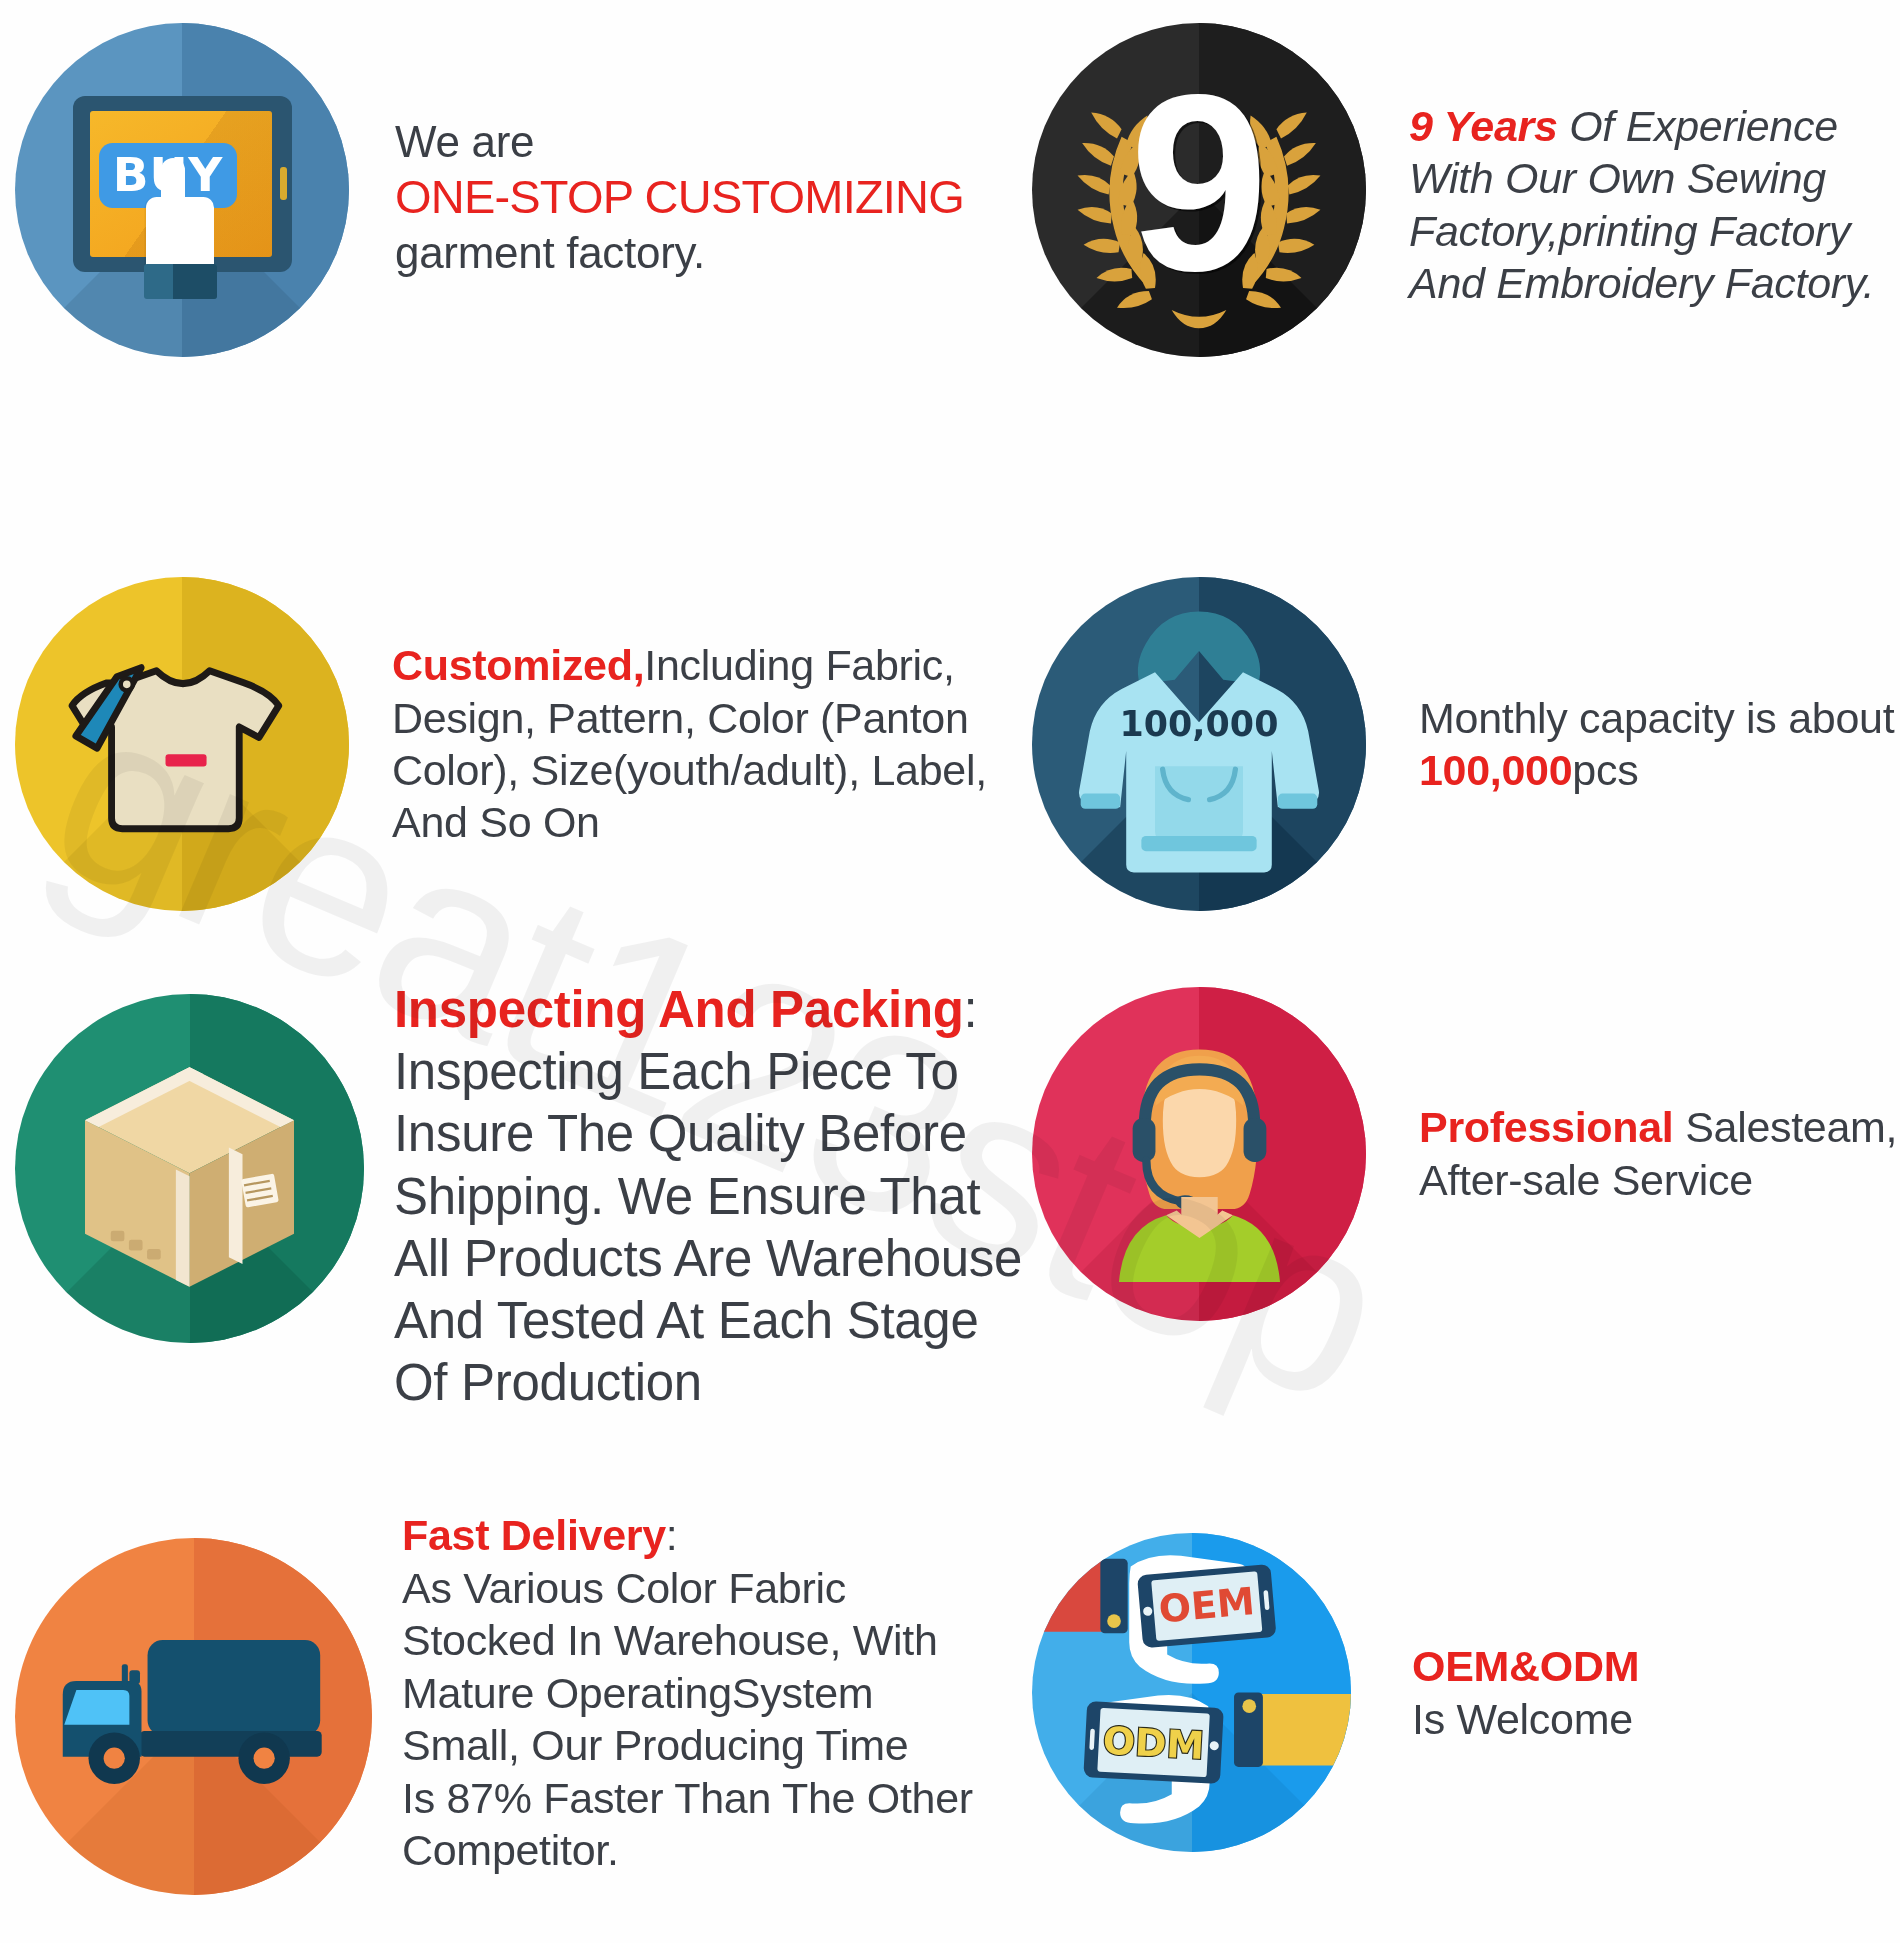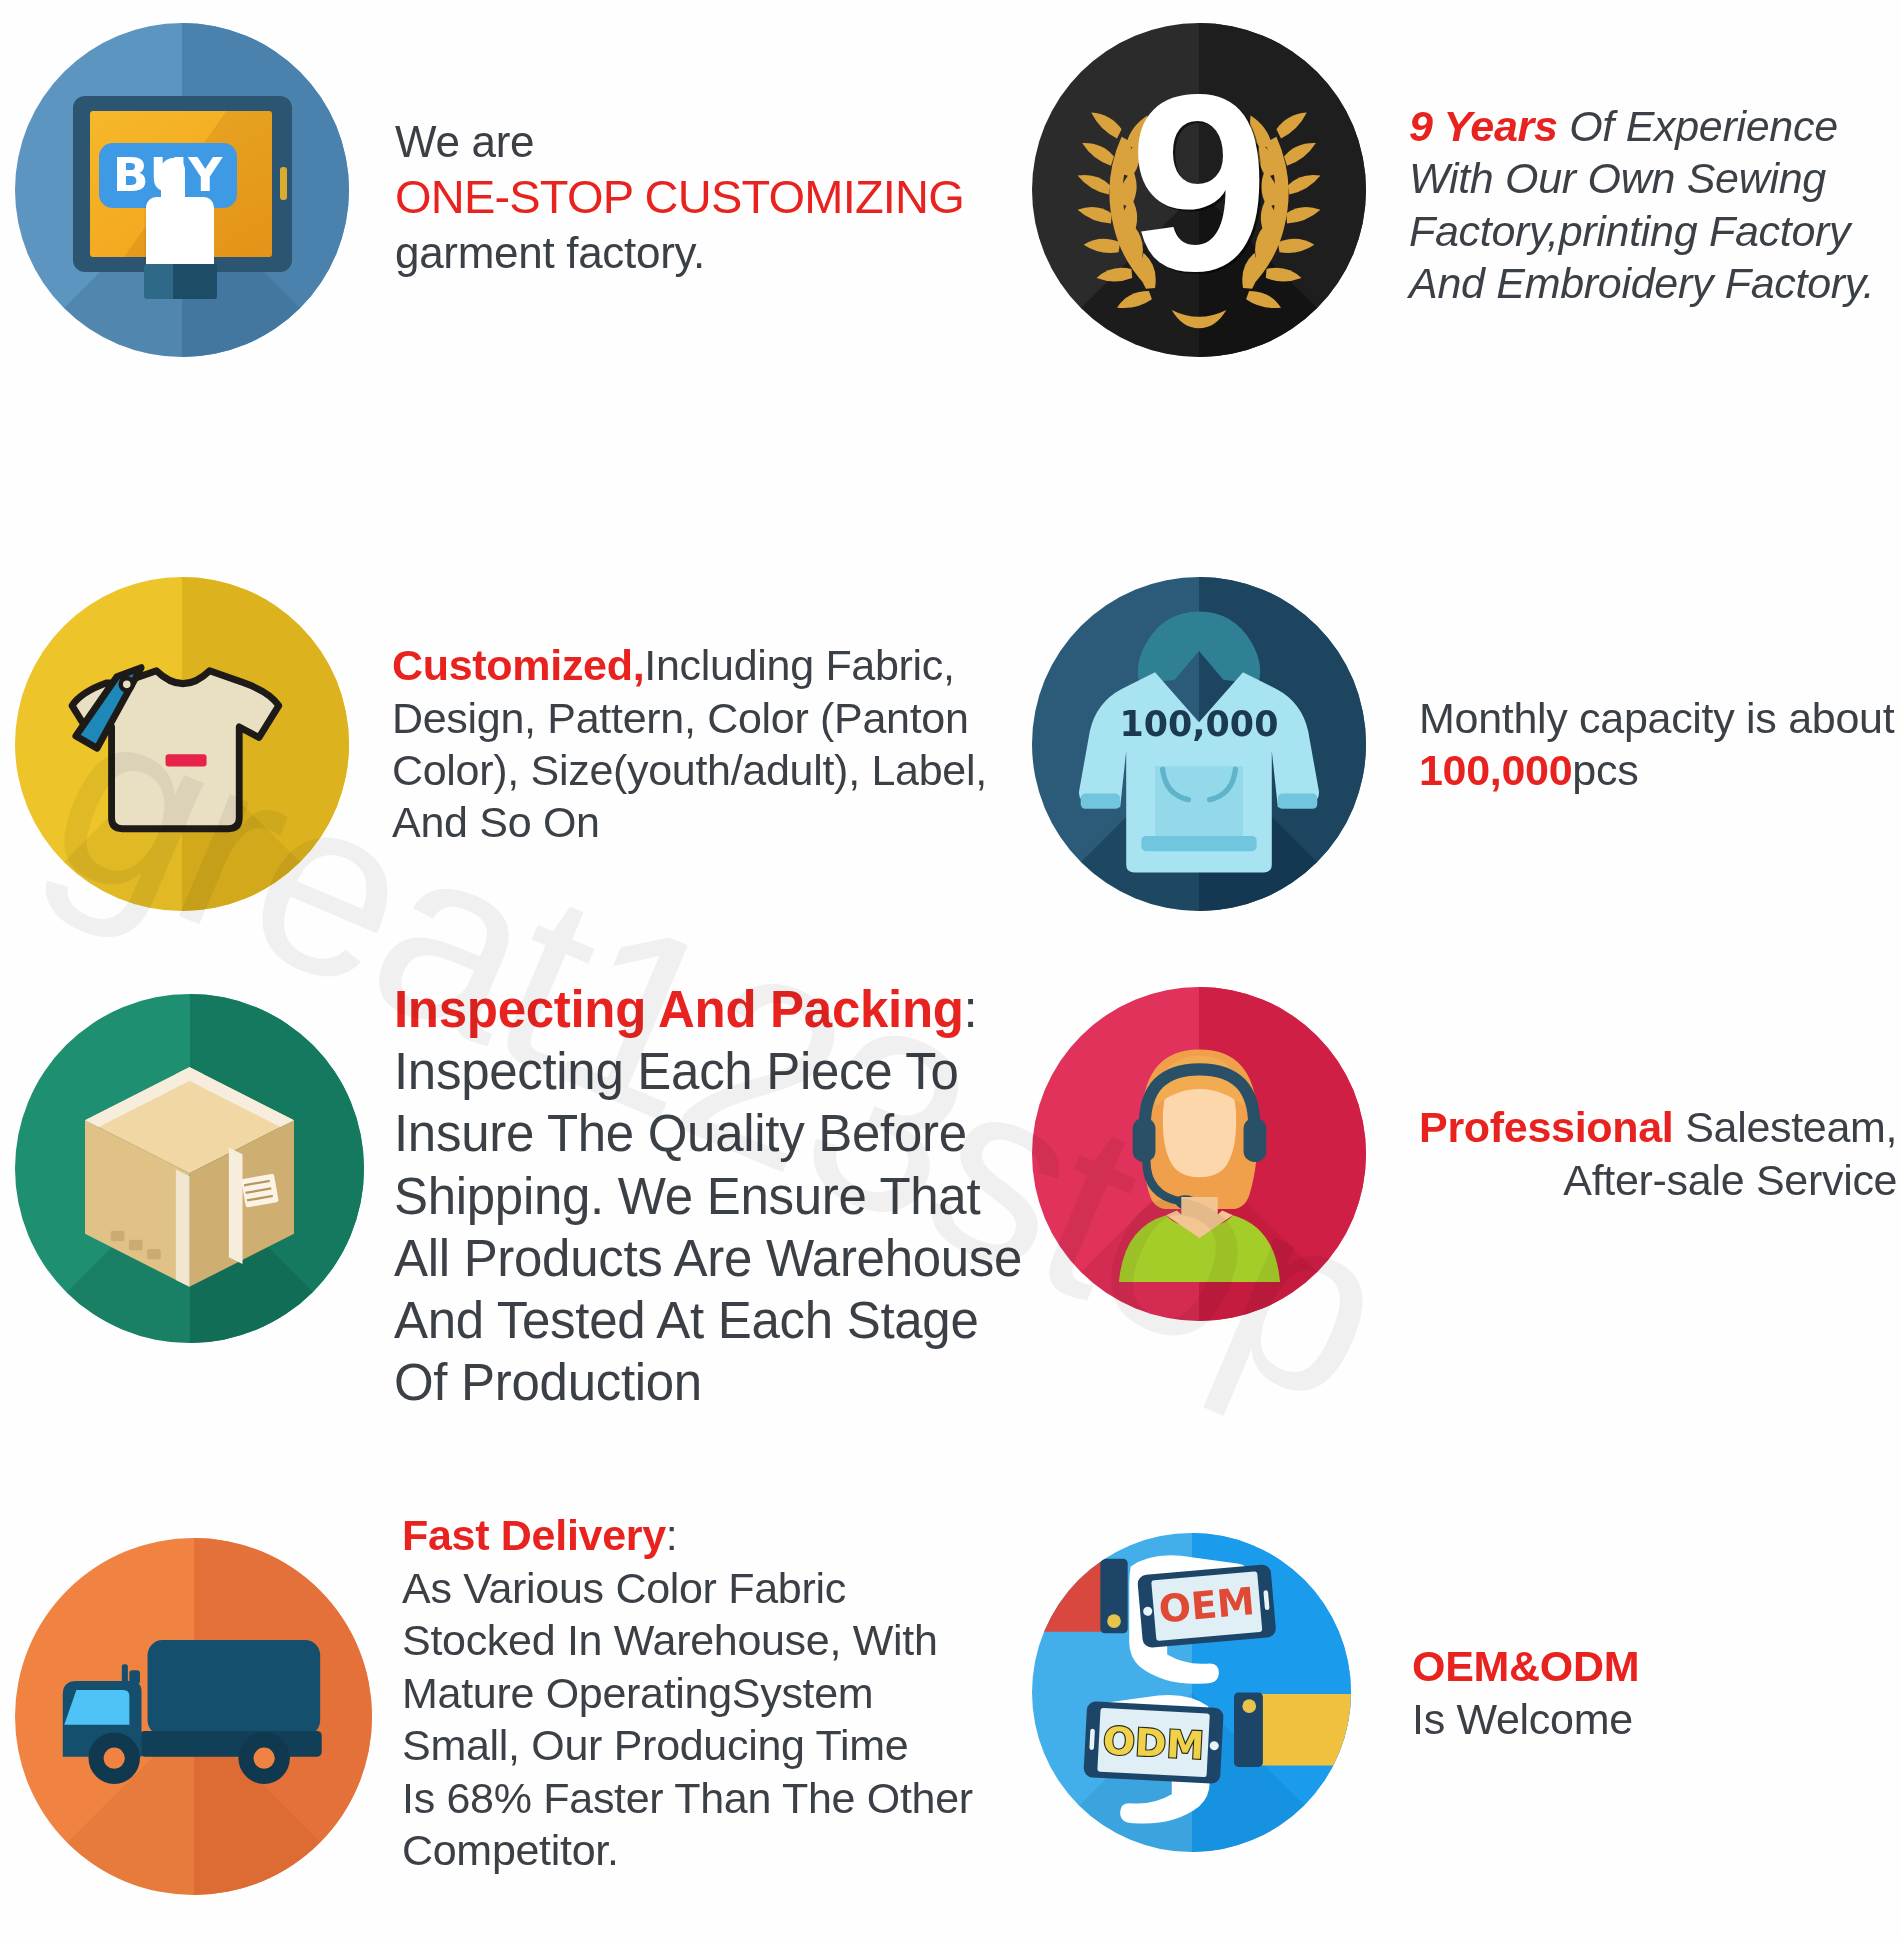--- a/index.html
+++ b/index.html
@@ -182,21 +182,21 @@
   #c5 .circle .halfshade { background: #15795f; }
   #c5 .circle .diag { background: rgba(0,50,35,0.16); }
   #c5 .txt { padding-left: 30px; }
   #c5 .line { font-size: 51px; }
 
   
   #c6 { left: 1032px; top: 979px; width: 858px; height: 349px; }
   #c6 .circle { width: 334px; height: 334px; background: #e0325a; }
   #c6 .circle .halfshade { background: #cf1f45; }
   #c6 .circle .diag { background: rgba(120,0,25,0.13); }
-  #c6 .txt { padding-left: 53px; text-align: right; }
+  #c6 .txt { padding-left: 53px; }
   #c6 .line { font-size: 43px; }
 
   
   #c7 { left: 15px; top: 1511px; width: 987px; height: 364px; align-items: center; }
   #c7 .circle { width: 357px; height: 357px; background: #f08342; margin-top: 46px;}
   #c7 .circle .halfshade { background: #e5713a; }
   #c7 .circle .diag { background: rgba(150,55,0,0.10); }
   #c7 .txt { padding-left: 30px; }
   #c7 .line { font-size: 43px; }
 
@@ -445,21 +445,21 @@
             <circle cx="272" cy="164" r="14" fill="#f08342"></circle>
           </svg>
         </div>
       </div>
       <div class="txt">
         <div class="line"><span class="hl">Fast Delivery</span><span>:</span></div>
         <div class="line">As Various Color Fabric</div>
         <div class="line">Stocked In Warehouse, With</div>
         <div class="line">Mature OperatingSystem</div>
         <div class="line">Small, Our Producing Time</div>
-        <div class="line">Is 68% Faster Than The Other</div>
+        <div class="line">Is 87% Faster Than The Other</div>
         <div class="line">Competitor.</div>
       </div>
     </div>
 
     <div class="cell" id="c8">
       <div class="icon-wrap">
         <div class="circle">
           <div class="halfshade"></div>
           <div class="diag"></div>
           <svg class="ic" style="left:0; top:0;" width="319" height="319" viewBox="0 0 420 420">

